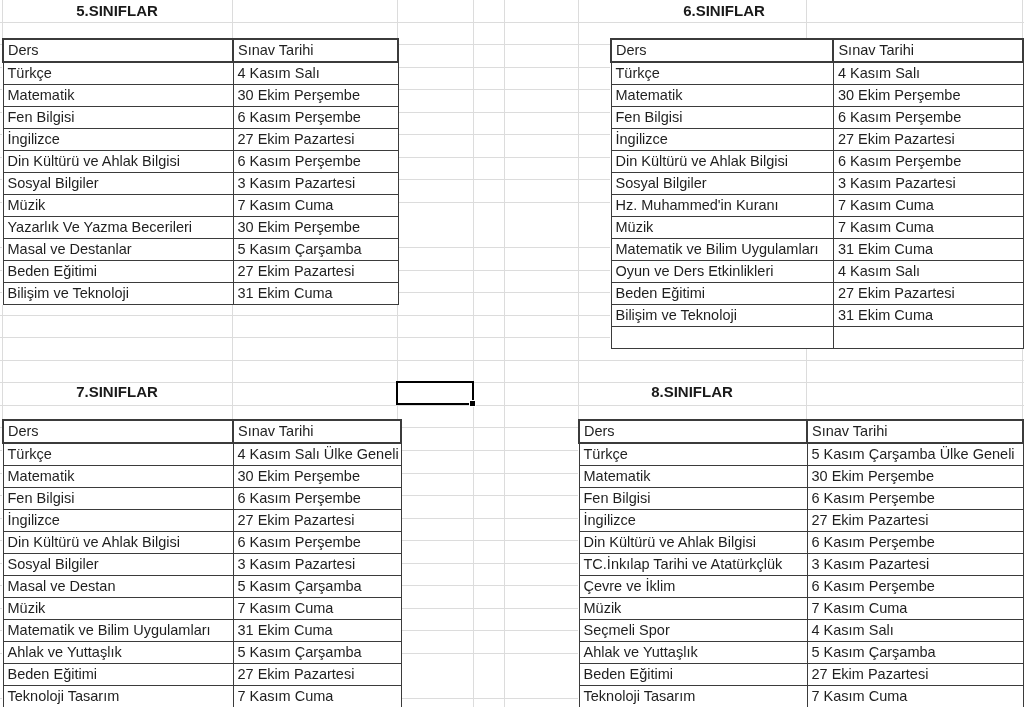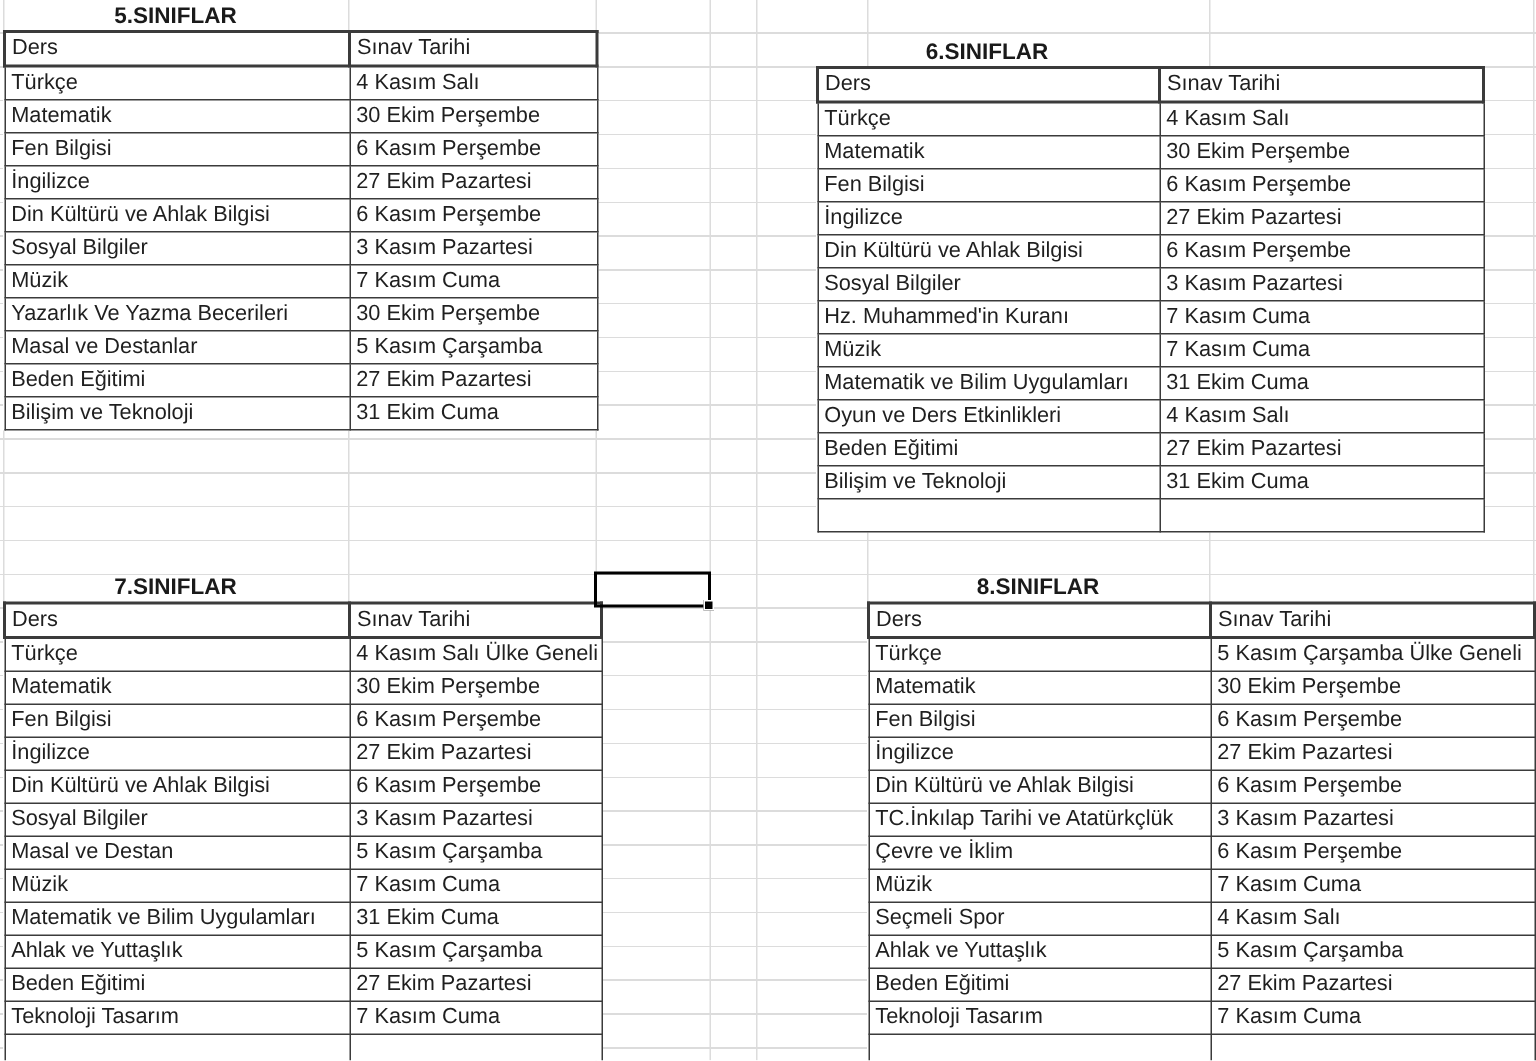--- a/index.html
+++ b/index.html
@@ -10,35 +10,35 @@
     
     background-image: repeating-linear-gradient(
       to bottom,
       transparent 0px, transparent 21.6px,
       #dcdcdc 21.6px, #dcdcdc 22.55px);
   }
   .vline { position:absolute; top:0; bottom:0; width:1px; background:#dcdcdc; z-index:0; }
 
   .tbl { position:absolute; z-index:1; }
   .sheet-title {
-    height:20px; line-height:22px; text-align:center;
+    height:38px; line-height:22px; text-align:center;
     font-size:15px; font-weight:bold; color:#1a1a1a;
     background:transparent; white-space:nowrap;
   }
   table { border-collapse:collapse; table-layout:fixed; background:#ffffff; }
   th, td {
     border:1.5px solid #3b3b3b;
     height:21px; padding:0 2px 0 4px;
     font-size:14.5px; line-height:21px; color:#1f1f1f;
     text-align:left; vertical-align:middle;
     white-space:nowrap; overflow:hidden;
   }
   thead th { font-weight:normal; border-width:2px; }
   .t5 { left:2px;   top:0px; }
-  .t6 { left:544px; top:0px;margin-top:24px; }
+  .t6 { left:610px; top:0px; }
   .t7 { left:2px;   top:381px; }
   .t8 { left:578px; top:381px; }
   .t5 .cA, .t7 .cA { width:230px; }
   .t5 .cB, .t7 .cB { width:165px; }
   .t6 .cA, .t8 .cA { width:228px; }
   .t6 .cB, .t8 .cB { width:216px; }
   .t5 .sheet-title, .t7 .sheet-title { width:230px; }
   .t6 .sheet-title, .t8 .sheet-title { width:228px; }
 
   .active-cell {

